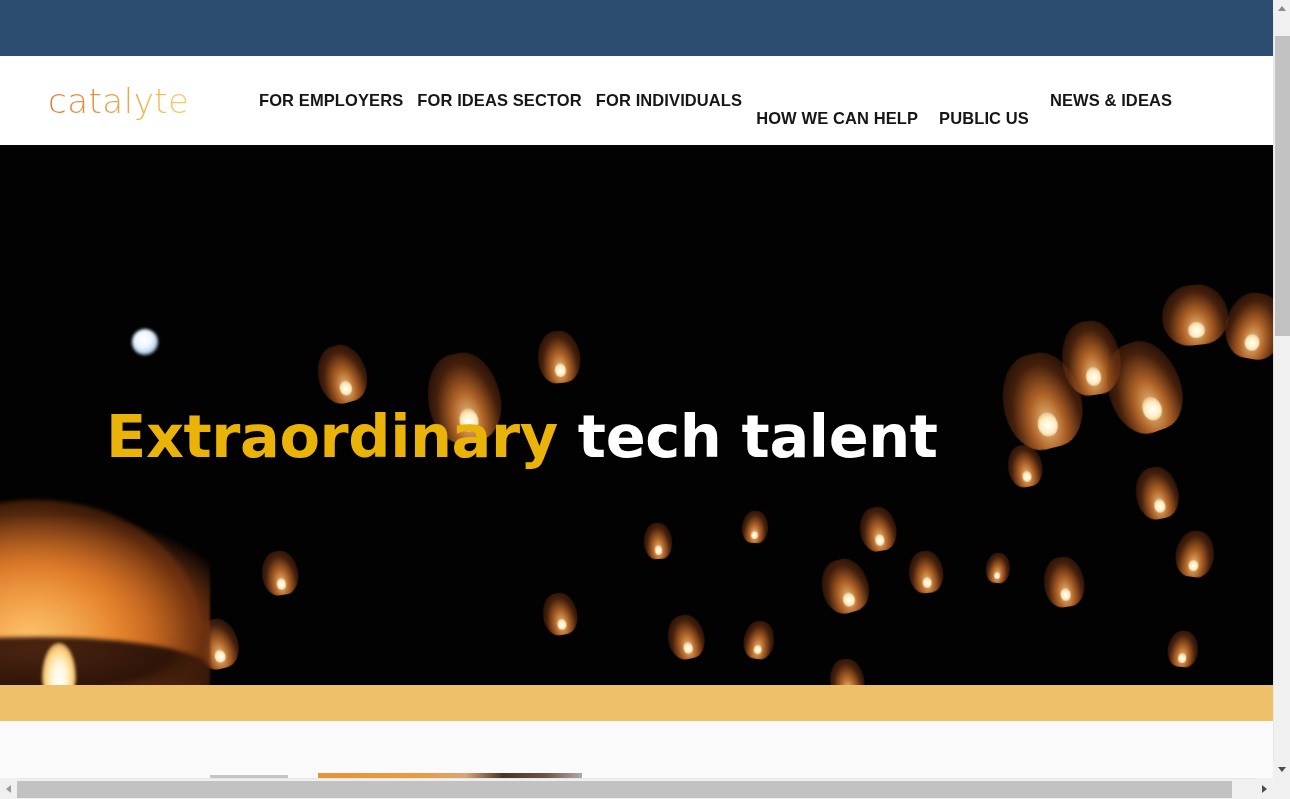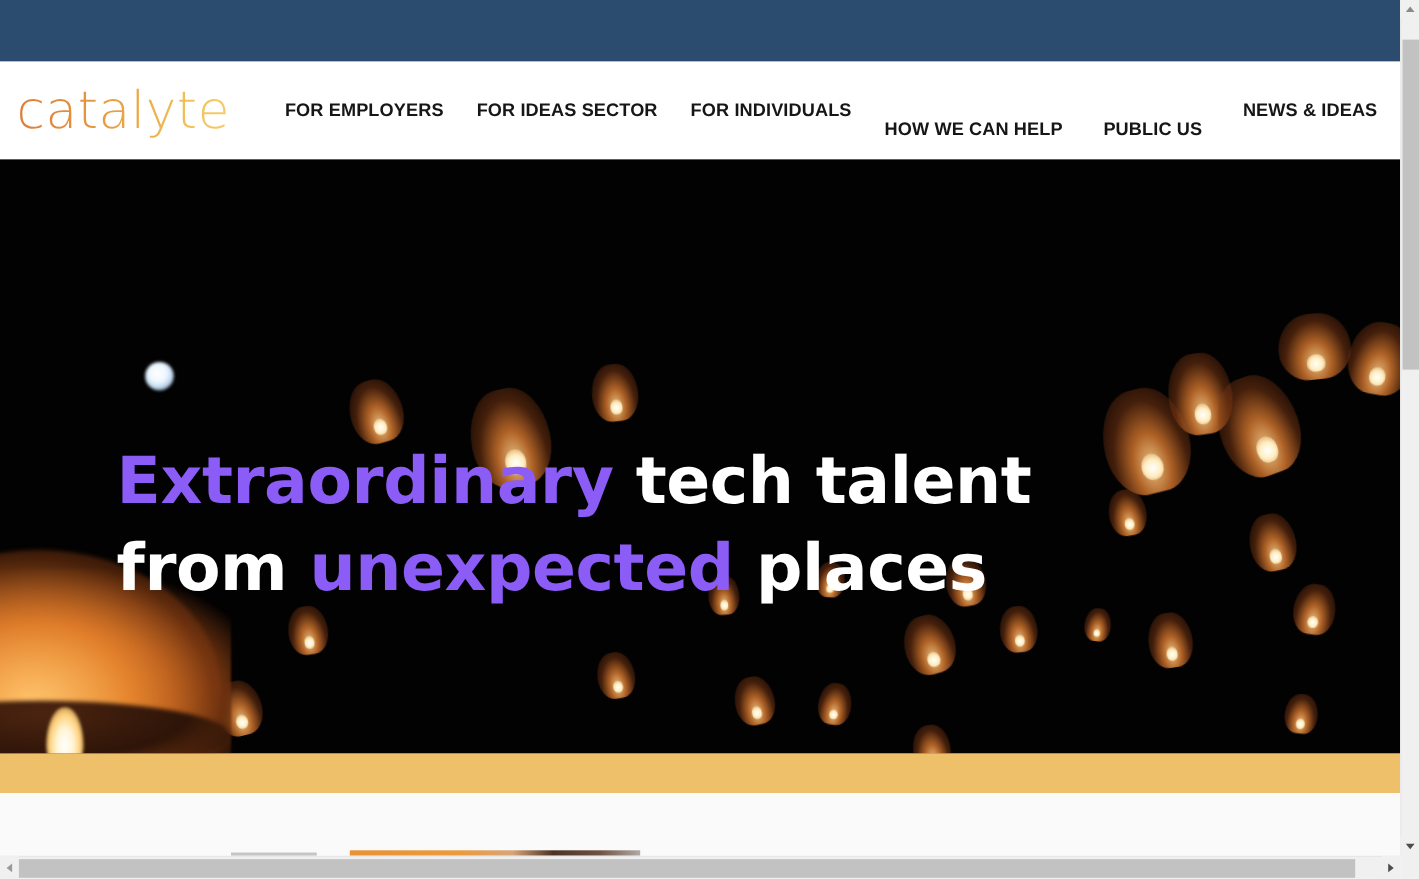--- a/index.html
+++ b/index.html
@@ -36,42 +36,42 @@
   
   #siteheader {
     position: absolute;
     left: 0; top: 56px;
     width: 1273px;
     height: 89px;
     background: #ffffff;
   }
   #logo {
     position: absolute;
-    left: 15px;
+    left: 48px;
     top: 16px;
     font-family: "DejaVu Sans", sans-serif;
-    font-size: 47px;
+    font-size: 34px;
     font-weight: 300;
     letter-spacing: 0.5px;
     line-height: 58px;
     background: linear-gradient(95deg, #df7a38 0%, #e18b3c 22%, #e9a344 50%, #f0bd55 76%, #f4cf6a 100%);
     -webkit-background-clip: text;
     background-clip: text;
     color: transparent;
     -webkit-text-fill-color: transparent;
     white-space: nowrap;
   }
   #mainnav {
     position: absolute;
     left: 252px;
     top: 0;
     height: 89px;
     display: flex;
     align-items: center;
-    gap: 16px;
+    gap: 0px;
   }
   .navitem {
     font-family: "Liberation Sans", sans-serif;
     font-size: 16.5px;
     font-weight: bold;
     letter-spacing: 0.1px;
     color: #161616;
     white-space: nowrap;
     padding: 0 7px;
     cursor: pointer;
@@ -164,21 +164,21 @@
   .heroline {
     font-family: "DejaVu Sans", sans-serif;
     font-size: 59px;
     font-weight: bold;
     line-height: 79px;
     letter-spacing: -0.4px;
     color: #ffffff;
     white-space: nowrap;
     margin: 0;
   }
-  .hl-accent { color: #8b5cf6; }
+  .hl-accent { color: #eab308; }
 
   
   #amberband {
     position: absolute;
     left: 0; top: 685px;
     width: 1273px;
     height: 36px;
     background: #efc06a;
   }
 
@@ -309,21 +309,20 @@
       <div class="lant" style="left:1168px;top:486px;width:30px;height:36px;transform:rotate(6deg);"></div>
 
       <div class="bigLanternGlow"></div>
       <div class="bigLanternBody"></div>
       <div class="bigLanternRim"></div>
       <div class="bigFlame"></div>
     </div>
 
     <div id="herocopy">
       <div class="heroline"><span class="hl-accent">Extraordinary</span><span> tech talent</span></div>
-      <div class="heroline"><span>from </span><span class="hl-accent">unexpected</span><span> places</span></div>
     </div>
 
   </div>
 
   <div id="amberband"></div>
 
   <div id="nextsection">
     <div id="sliver-grey"></div>
     <div id="sliver-image"></div>
   </div>

